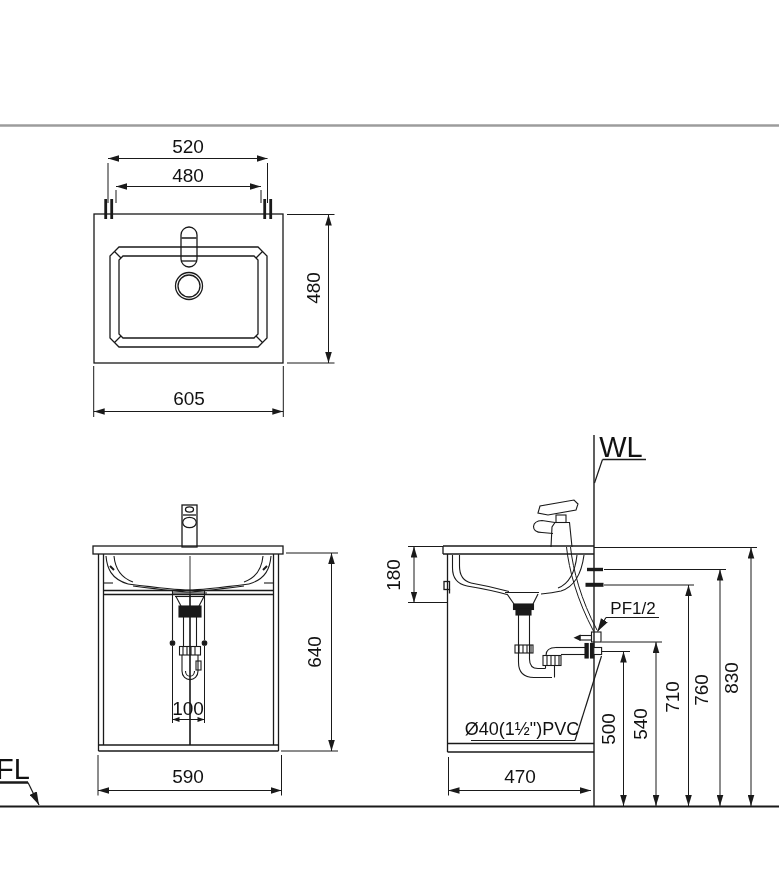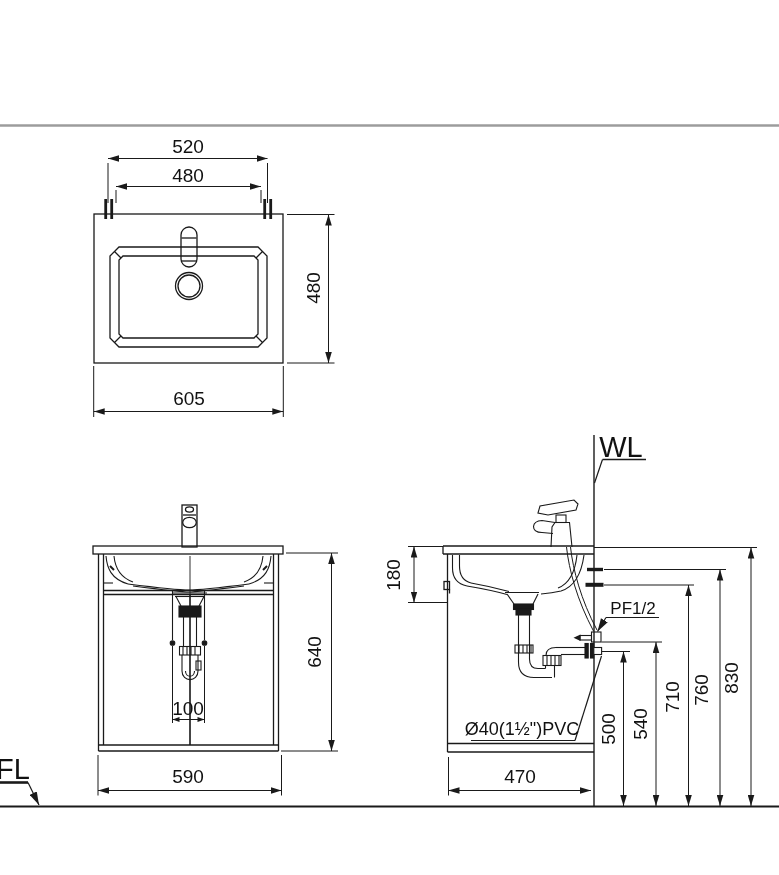--- a/index.html
+++ b/index.html
@@ -1,17 +1,17 @@
 <!DOCTYPE html>
 <html><head>
 <meta charset="utf-8">
 <style>
   html,body{margin:0;padding:0;background:#ffffff;}
   .page{position:relative;width:779px;height:875px;background:#ffffff;overflow:hidden;
-        font-family:"Liberation Sans", sans-serif;}
+        font-family:"Liberation Sans", sans-serif;border-radius:26px;}
   svg text{fill:#111;font-family:"Liberation Sans", sans-serif;}
   .dim{font-size:19px;}
   .big{font-size:29px;}
   .med{font-size:17px;}
   .lab{font-size:18px;}
 </style>
 </head>
 <body>
 
 <div class="page">

